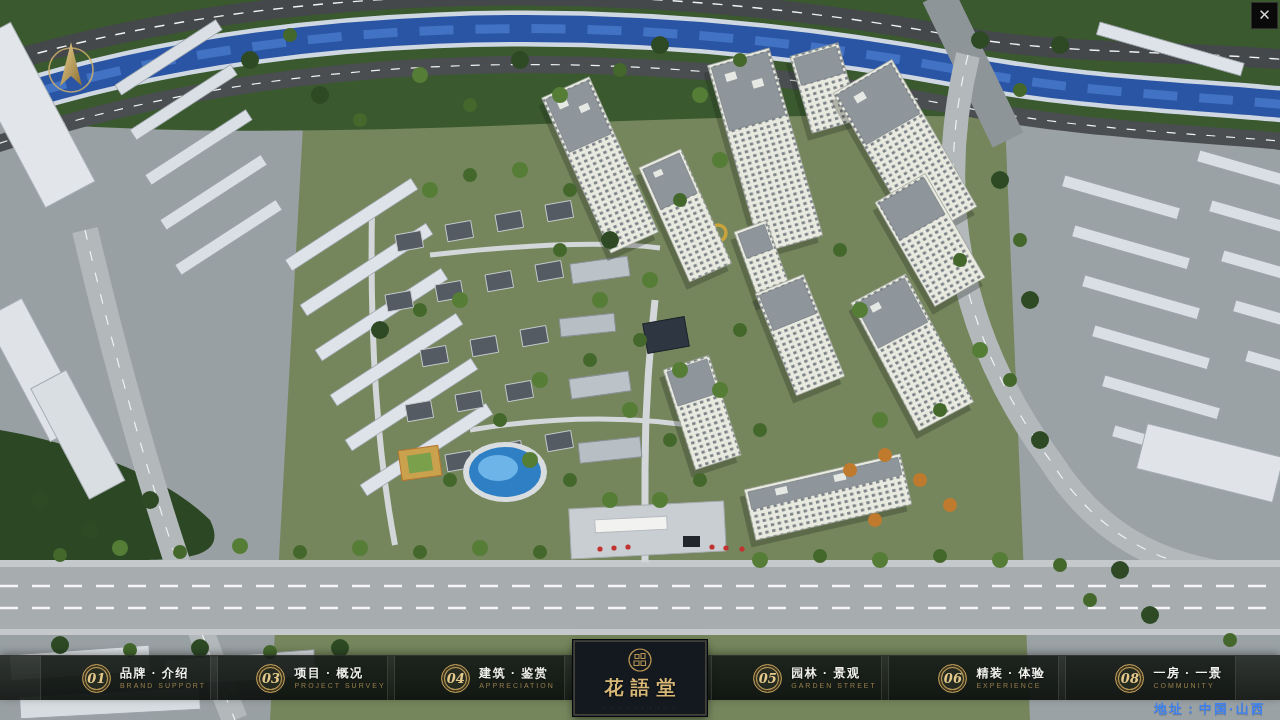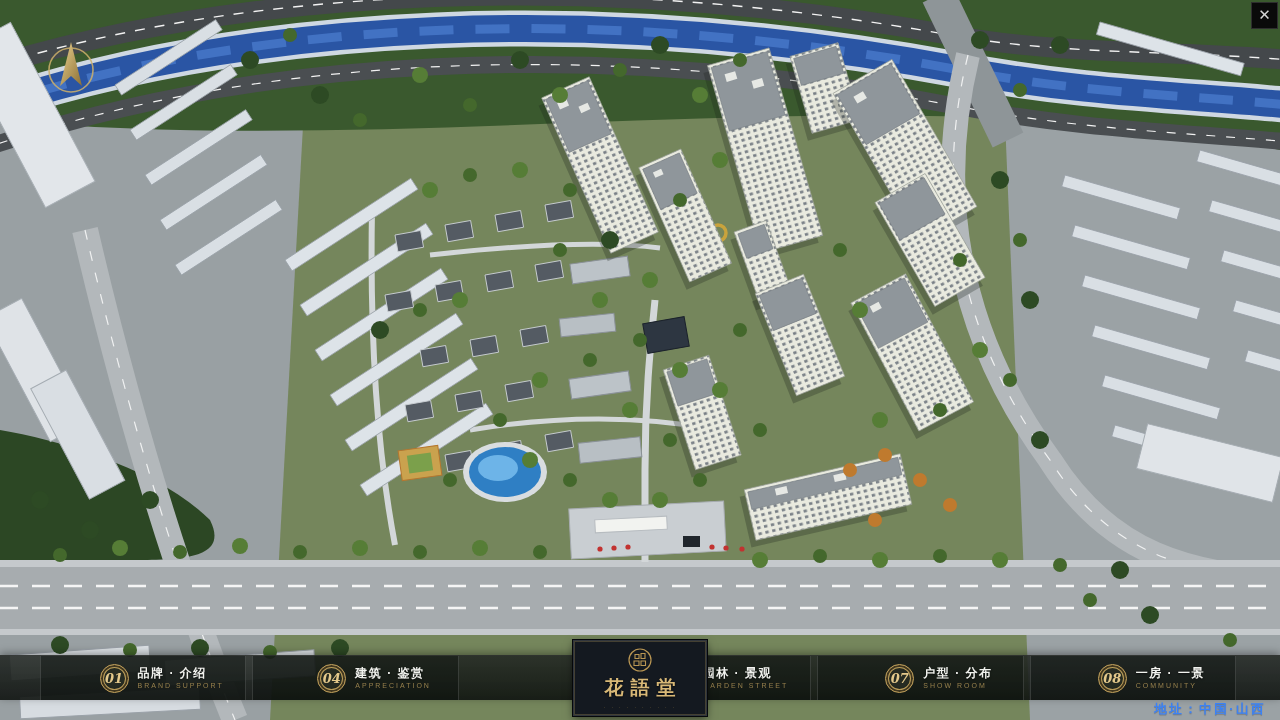--- a/index.html
+++ b/index.html
@@ -459,20 +459,29 @@
         <span class="badge">
             <i>01</i>
           </span>
         <span class="labels">
             <b class="zh">品牌 · 介绍</b>
             <em class="en">BRAND SUPPORT</em>
           </span>
       </div>
 
 
+      <div class="nav-item">
+        <span class="badge">
+            <i>03</i>
+          </span>
+        <span class="labels">
+            <b class="zh">项目 · 概况</b>
+            <em class="en">PROJECT SURVEY</em>
+          </span>
+      </div>
 
       <div class="nav-item">
         <span class="badge">
             <i>04</i>
           </span>
         <span class="labels">
             <b class="zh">建筑 · 鉴赏</b>
             <em class="en">APPRECIATION</em>
           </span>
       </div>
@@ -482,30 +491,30 @@
       <div class="nav-item">
         <span class="badge">
             <i>05</i>
           </span>
         <span class="labels">
             <b class="zh">园林 · 景观</b>
             <em class="en">GARDEN STREET</em>
           </span>
       </div>
 
-
       <div class="nav-item">
         <span class="badge">
-            <i>07</i>
+            <i>06</i>
           </span>
         <span class="labels">
-            <b class="zh">户型 · 分布</b>
-            <em class="en">SHOW ROOM</em>
+            <b class="zh">精装 · 体验</b>
+            <em class="en">EXPERIENCE</em>
           </span>
       </div>
+
 
       <div class="nav-item">
         <span class="badge">
             <i>08</i>
           </span>
         <span class="labels">
             <b class="zh">一房 · 一景</b>
             <em class="en">COMMUNITY</em>
           </span>
       </div>

